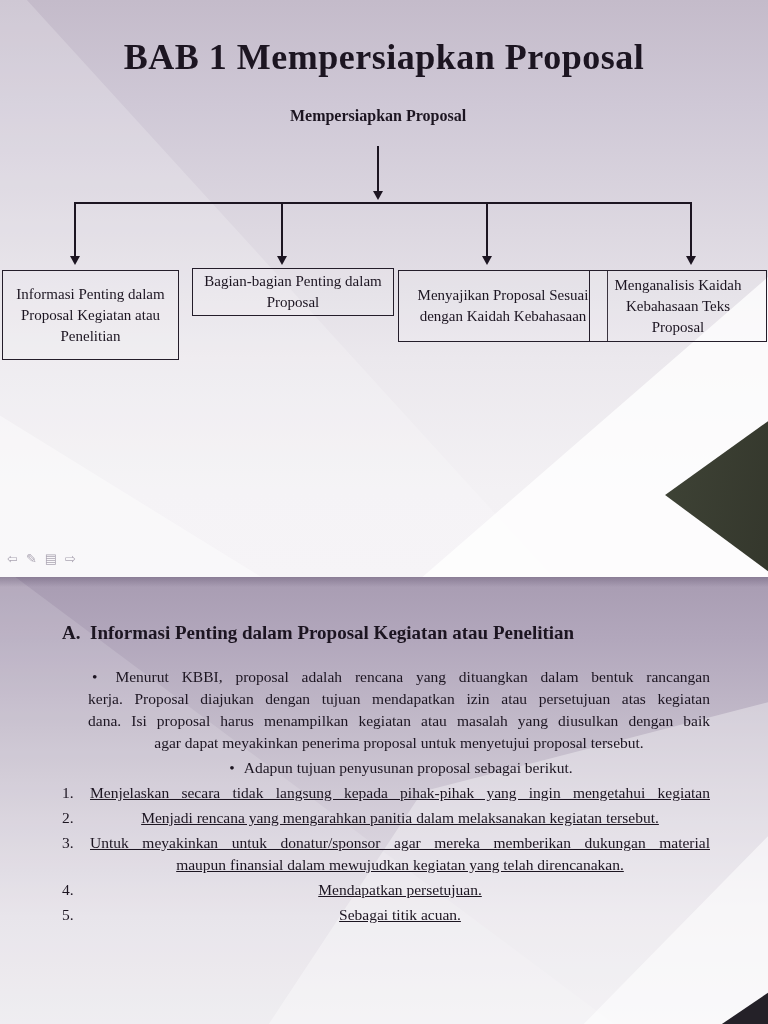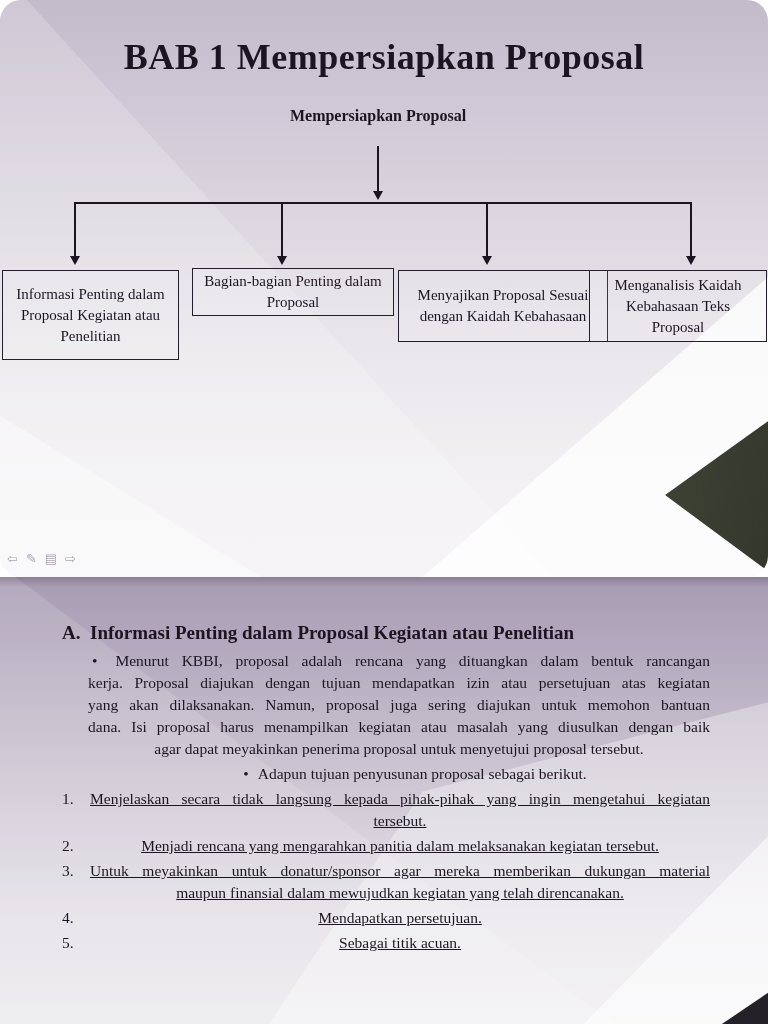--- a/index.html
+++ b/index.html
@@ -6,21 +6,21 @@
     --slide1-bg-top:#c4bbca; --slide1-bg-bottom:#f4f2f5;
     --slide2-bg-top:#a89cb2; --slide2-bg-bottom:#edebef;
     --ink:#1c1521; --accent-green:#6b7657; --dark-corner:#242128;
   }
   *{margin:0;padding:0;box-sizing:border-box;}
   html,body{width:768px;height:1024px;overflow:hidden;}
   body{font-family:"Liberation Serif","DejaVu Serif",serif;color:var(--ink);background:#fff;}
 
   .slide{position:relative;width:768px;overflow:hidden;}
   #slide1{height:577px;
-    background:linear-gradient(to bottom,var(--slide1-bg-top) 0%,#cfc8d6 18%,#ddd8e1 40%,#ebe8ed 62%,#f3f1f4 85%,var(--slide1-bg-bottom) 100%);border-radius:21px;}
+    background:linear-gradient(to bottom,var(--slide1-bg-top) 0%,#cfc8d6 18%,#ddd8e1 40%,#ebe8ed 62%,#f3f1f4 85%,var(--slide1-bg-bottom) 100%);}
   #slide2{height:447px;
     background:linear-gradient(to bottom,var(--slide2-bg-top) 0%,#b2a7bc 14%,#c3bbca 34%,#d5cfda 55%,#e5e1e8 76%,var(--slide2-bg-bottom) 100%);}
   .overlay{position:absolute;inset:0;pointer-events:none;}
 
   
   .s1-left-tri{background:rgba(255,255,255,0.20);clip-path:polygon(0 0,3.5% 0,72% 100%,0 100%);}
   .s1-bottom-sweep{background:rgba(255,255,255,0.40);clip-path:polygon(0 72%,34% 100%,0 100%);}
   .s1-white-tri{background:rgba(255,255,255,0.78);clip-path:polygon(100% 48%,100% 100%,55% 100%);}
   .s1-green-tri{background:linear-gradient(100deg,#8a9674 0%,#5b6350 45%,#34372c 100%);
     clip-path:polygon(86.6% 85.8%,100% 73%,100% 99%);}
@@ -62,22 +62,22 @@
     font-family:"DejaVu Sans",sans-serif;font-size:13px;color:rgba(105,95,118,0.55);}
   .presenter span{cursor:pointer;}
 
   
   .content{position:absolute;left:62px;top:43px;width:648px;}
   .heading{display:flex;font-size:19px;font-weight:bold;line-height:26px;}
   .heading .hletter{width:28px;flex:0 0 28px;}
   .body-text{font-size:15.5px;line-height:22px;}
   .line{text-align:center;}
   .j{text-align:justify;text-align-last:justify;text-justify:inter-word;}
-  .bullet-block{margin-left:26px;margin-top:4px;width:622px;}
-  .bullet-line2{margin-left:40px;margin-top:3px;width:622px;}
+  .bullet-block{margin-left:26px;margin-top:20px;width:622px;}
+  .bullet-line2{margin-left:26px;margin-top:3px;width:622px;}
   .marker{display:inline-block;}
   .m-wide{margin-left:4px;margin-right:18px;}
   .m-narrow{margin-left:4px;margin-right:9px;}
   .num-list{margin-top:3px;}
   .num-block{display:flex;margin-bottom:3px;}
   .num-block .num{flex:0 0 28px;width:28px;}
   .num-block .num-text{flex:1;width:620px;text-decoration:underline;}
 </style>
 </head>
 <body>
@@ -130,35 +130,33 @@
   <div class="content">
     <div class="heading">
       <span class="hletter">A.</span>
       <span>Informasi Penting dalam Proposal Kegiatan atau Penelitian</span>
     </div>
 
     <div class="body-text">
       <div class="bullet-block">
         <div class="line j"><span class="marker m-wide">•</span><span>Menurut KBBI, proposal adalah rencana yang dituangkan dalam bentuk rancangan</span></div>
         <div class="line j">kerja. Proposal diajukan dengan tujuan mendapatkan izin atau persetujuan atas kegiatan</div>
-        <div class="line j">yang akan dilaksanakan. Namun, proposal juga sering diajukan untuk memohon bantuan</div>
         <div class="line j">dana. Isi proposal harus menampilkan kegiatan atau masalah yang diusulkan dengan baik</div>
         <div class="line">agar dapat meyakinkan penerima proposal untuk menyetujui proposal tersebut.</div>
       </div>
 
       <div class="bullet-line2">
         <div class="line"><span class="marker m-narrow">•</span><span>Adapun tujuan penyusunan proposal sebagai berikut.</span></div>
       </div>
 
       <div class="num-list">
         <div class="num-block">
           <span class="num">1.</span>
           <div class="num-text">
             <div class="line j">Menjelaskan secara tidak langsung kepada pihak-pihak yang ingin mengetahui kegiatan</div>
-            <div class="line">tersebut.</div>
           </div>
         </div>
         <div class="num-block">
           <span class="num">2.</span>
           <div class="num-text">
             <div class="line">Menjadi rencana yang mengarahkan panitia dalam melaksanakan kegiatan tersebut.</div>
           </div>
         </div>
         <div class="num-block">
           <span class="num">3.</span>

